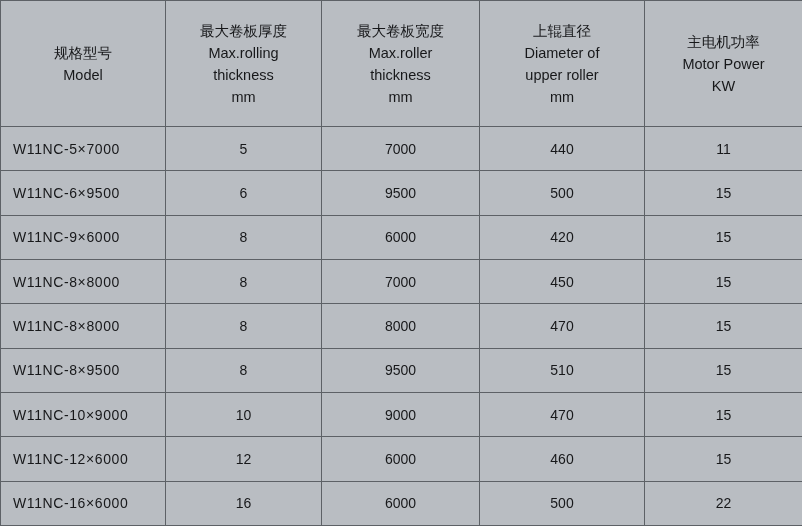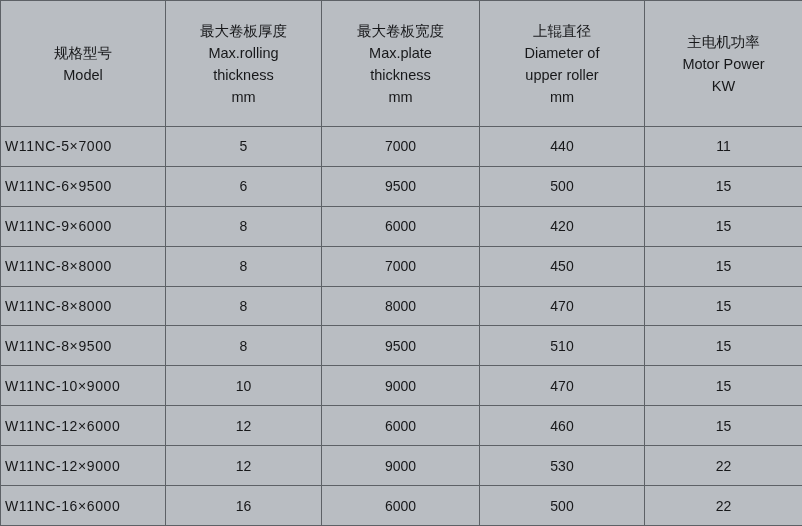--- a/index.html
+++ b/index.html
@@ -62,21 +62,21 @@
   thead th .hl {
     display: block;
   }
   tbody td {
     font-size: 14px;
     height: 37.5px;
     padding: 0 4px;
   }
   tbody td.model {
     letter-spacing: 0.6px;
-    padding-left: 4px;
+    padding-left: 12px;
     text-align: left;
     font-size: 14px;
   }
   col.c-model { width: 165px; }
   col.c-thick { width: 156px; }
   col.c-width { width: 158px; }
   col.c-dia   { width: 165px; }
   col.c-power { width: 158px; }
 </style>
 </head>
@@ -101,21 +101,21 @@
         <span class="hl">Model</span>
       </th>
       <th>
         <span class="hl">最大卷板厚度</span>
         <span class="hl">Max.rolling</span>
         <span class="hl">thickness</span>
         <span class="hl">mm</span>
       </th>
       <th>
         <span class="hl">最大卷板宽度</span>
-        <span class="hl">Max.plate</span>
+        <span class="hl">Max.roller</span>
         <span class="hl">thickness</span>
         <span class="hl">mm</span>
       </th>
       <th>
         <span class="hl">上辊直径</span>
         <span class="hl">Diameter of</span>
         <span class="hl">upper roller</span>
         <span class="hl">mm</span>
       </th>
       <th>
@@ -176,27 +176,20 @@
       <td>15</td>
     </tr>
     <tr>
       <td class="model">W11NC-12×6000</td>
       <td>12</td>
       <td>6000</td>
       <td>460</td>
       <td>15</td>
     </tr>
     <tr>
-      <td class="model">W11NC-12×9000</td>
-      <td>12</td>
-      <td>9000</td>
-      <td>530</td>
-      <td>22</td>
-    </tr>
-    <tr>
       <td class="model">W11NC-16×6000</td>
       <td>16</td>
       <td>6000</td>
       <td>500</td>
       <td>22</td>
     </tr>
   </tbody>
 </table>
 
 </body></html>

